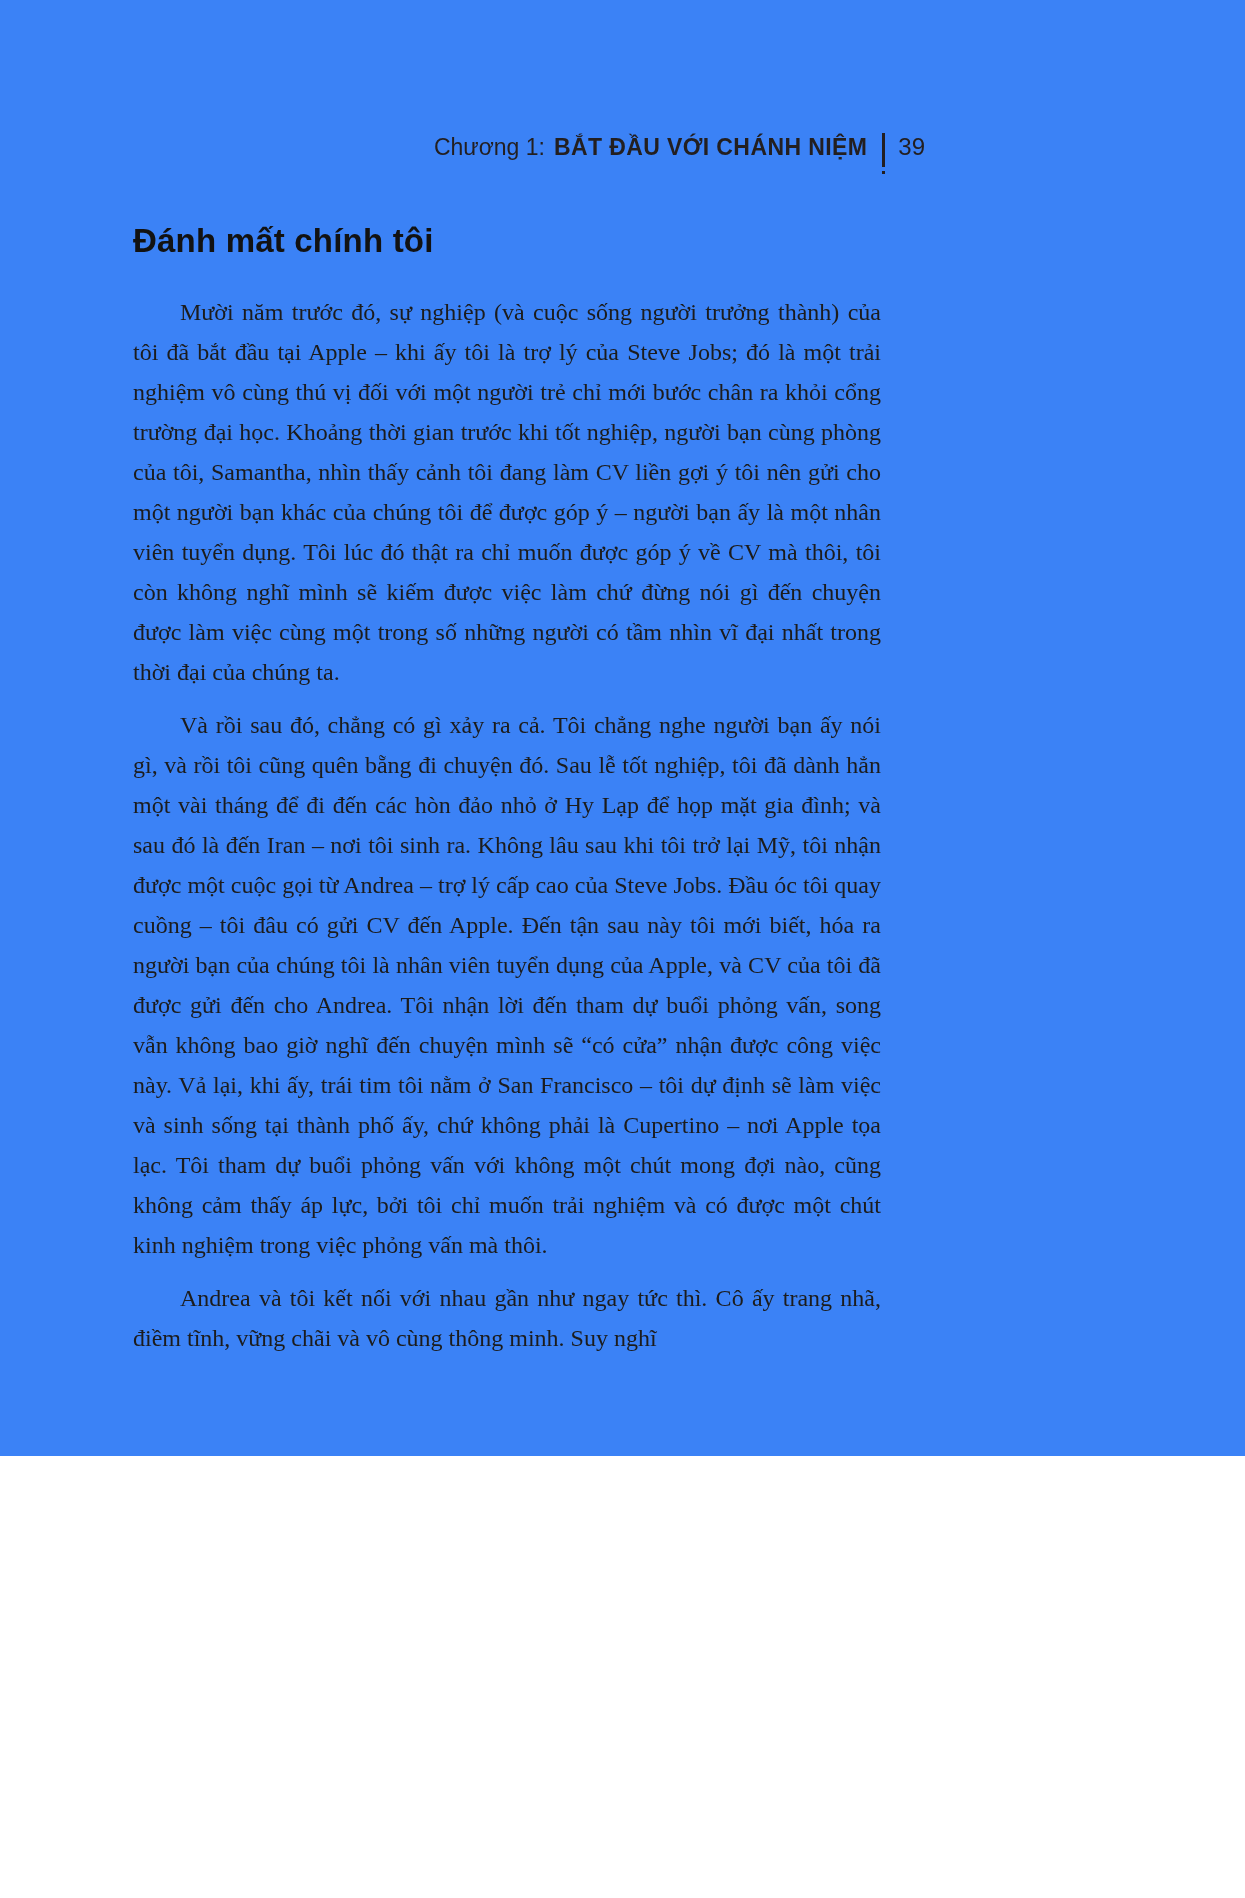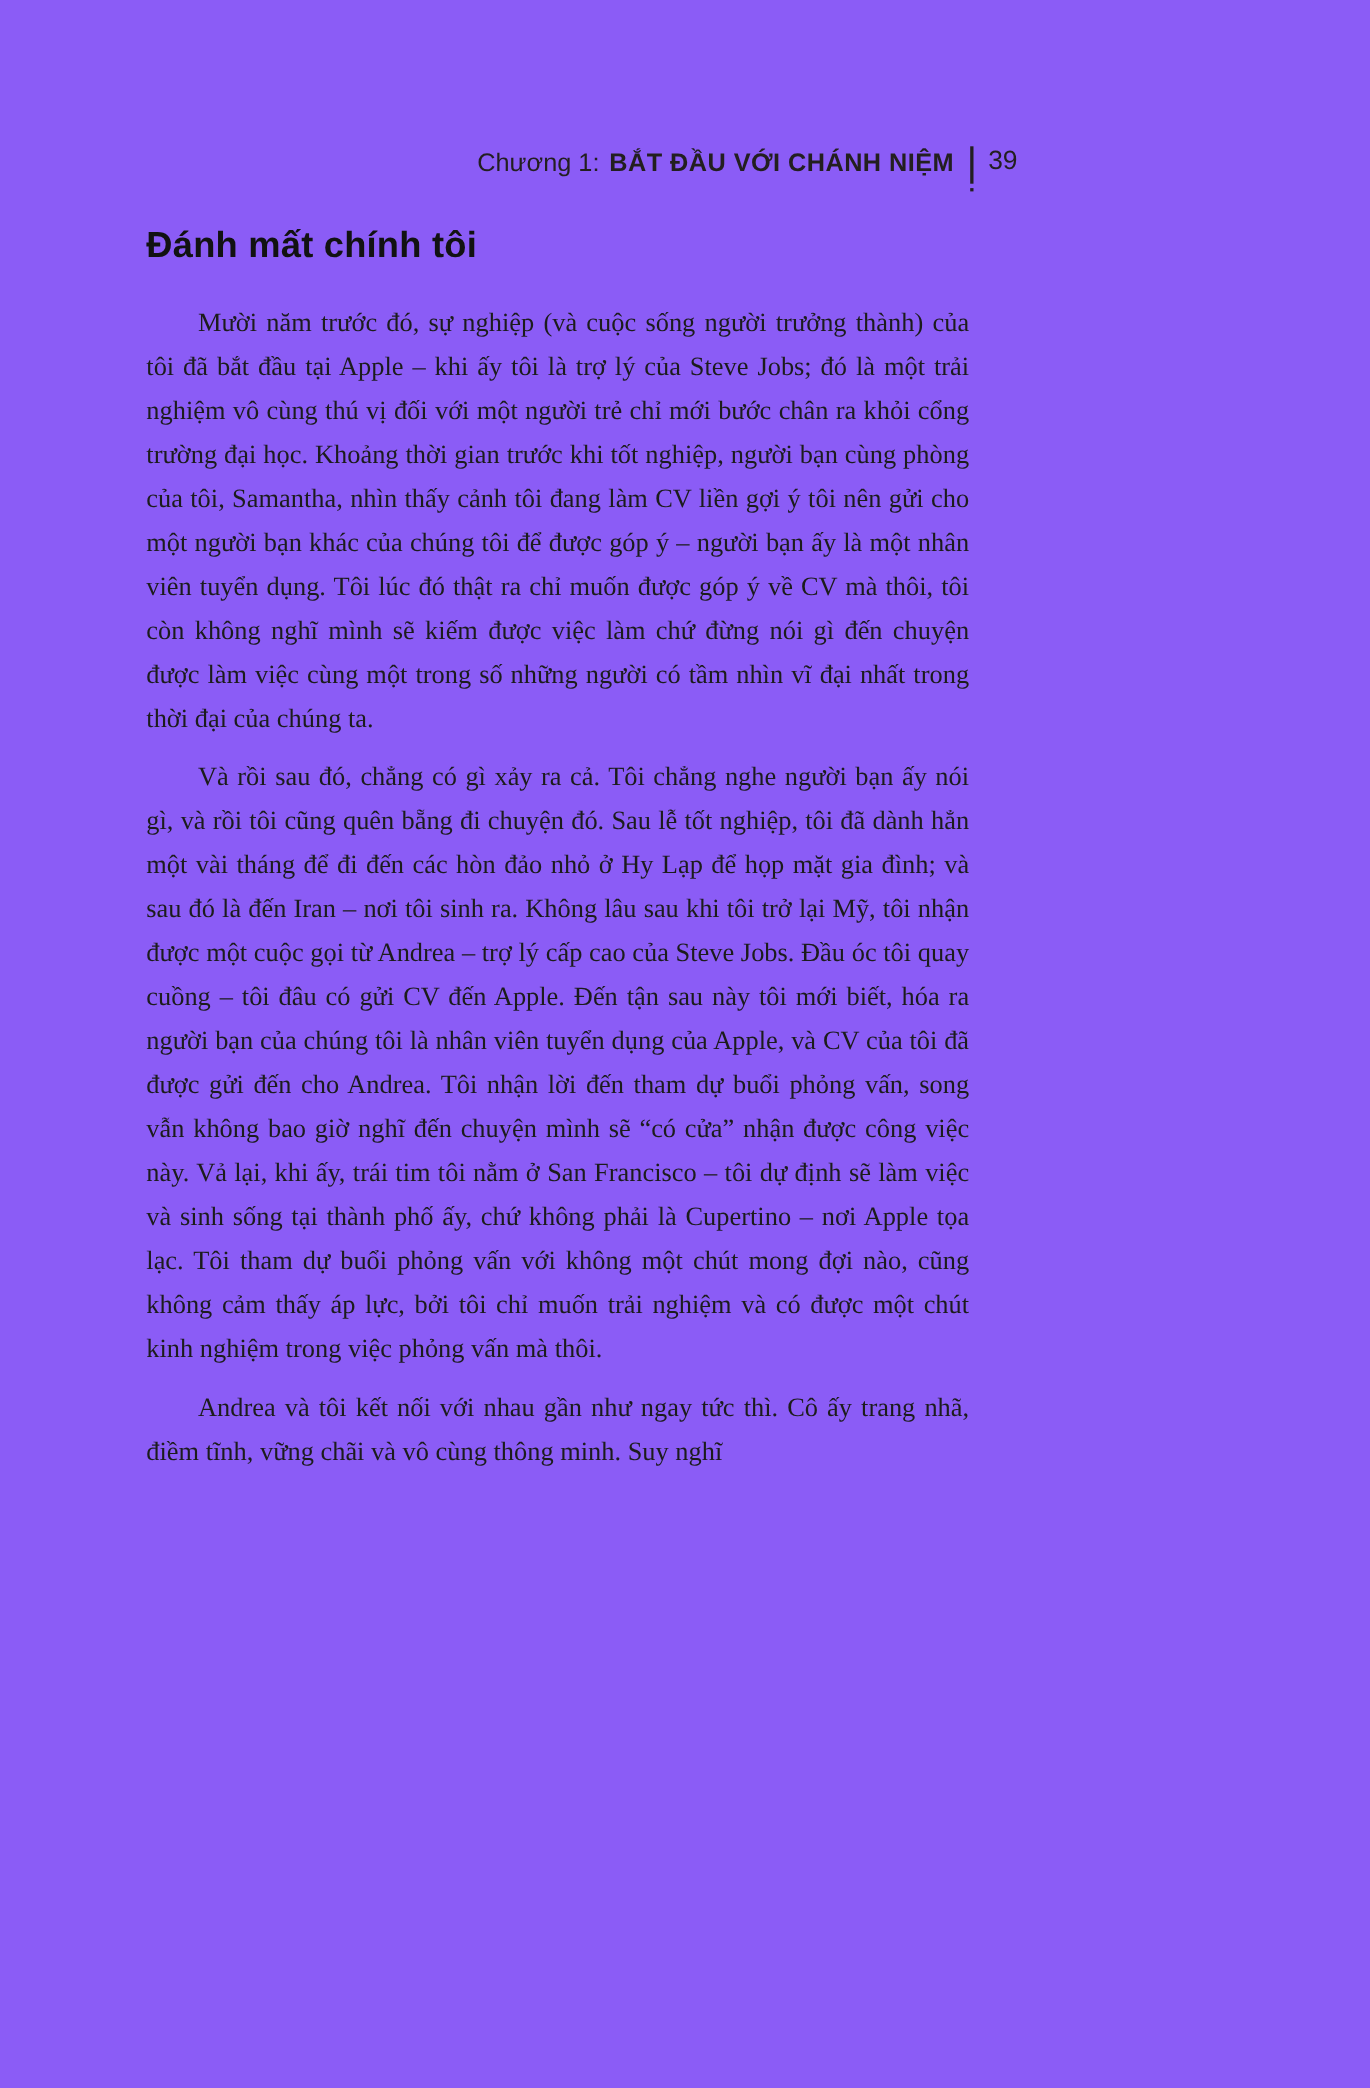--- a/index.html
+++ b/index.html
@@ -4,22 +4,22 @@
   <style>
     * { margin: 0; padding: 0; box-sizing: border-box; }
     html, body { background: #ffffff; }
     body {
       font-family: "Liberation Serif", serif;
       color: #1c1c1c;
     }
     .page {
       position: relative;
       width: 1245px;
-      height: 1898px;
-      background: #8b5cf6;
+      height: 1456px;
+      background: #3b82f6;
       margin: 0 auto;
       overflow: hidden;
     }
     .running-head {
       position: absolute;
       top: 130px;
       left: 133px;
       width: 792px;
       display: flex;
       justify-content: flex-end;
@@ -61,20 +61,21 @@
       left: 133px;
       width: 748px;
     }
     .section-heading {
       font-family: "Liberation Sans", sans-serif;
       font-weight: 700;
       font-size: 33px;
       color: #121212;
       margin-bottom: 32px;
       letter-spacing: 0.2px;
+      margin-top: 18px;
     }
     .body-para {
       font-family: "Liberation Serif", serif;
       font-size: 24px;
       line-height: 40px;
       text-align: justify;
       text-indent: 47px;
       color: #1c1c1c;
       margin-bottom: 13px;
     }

